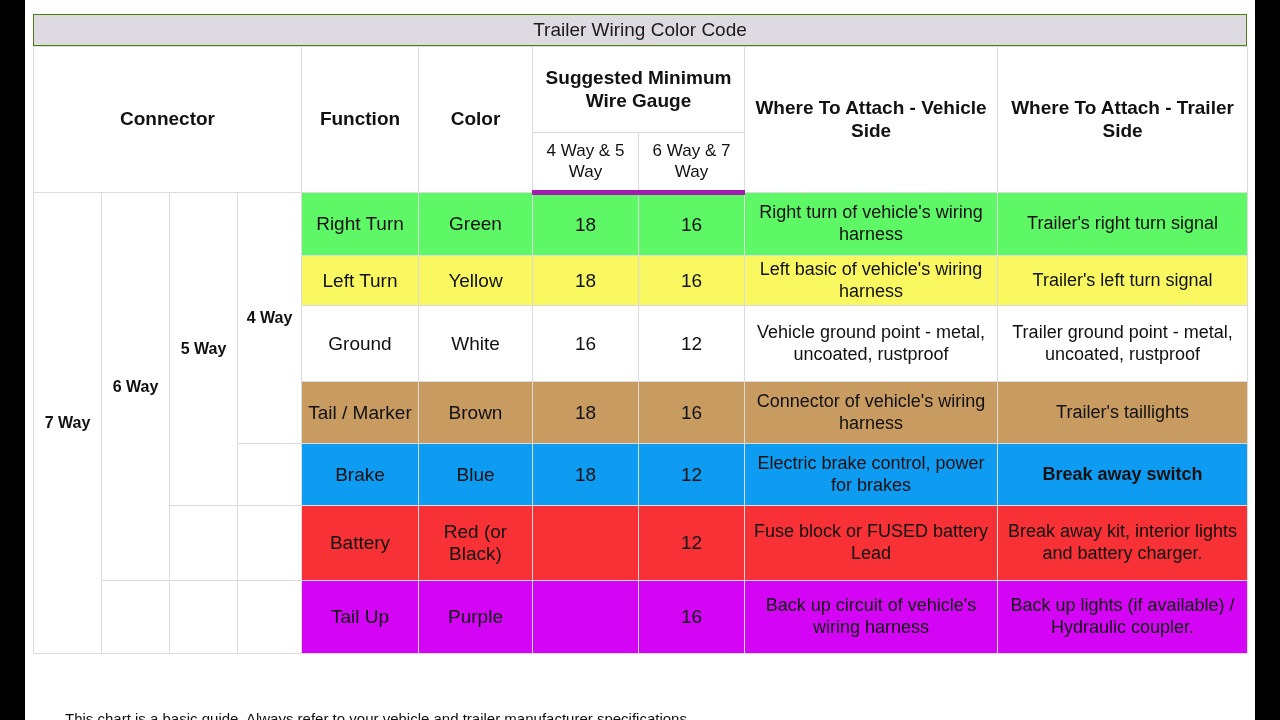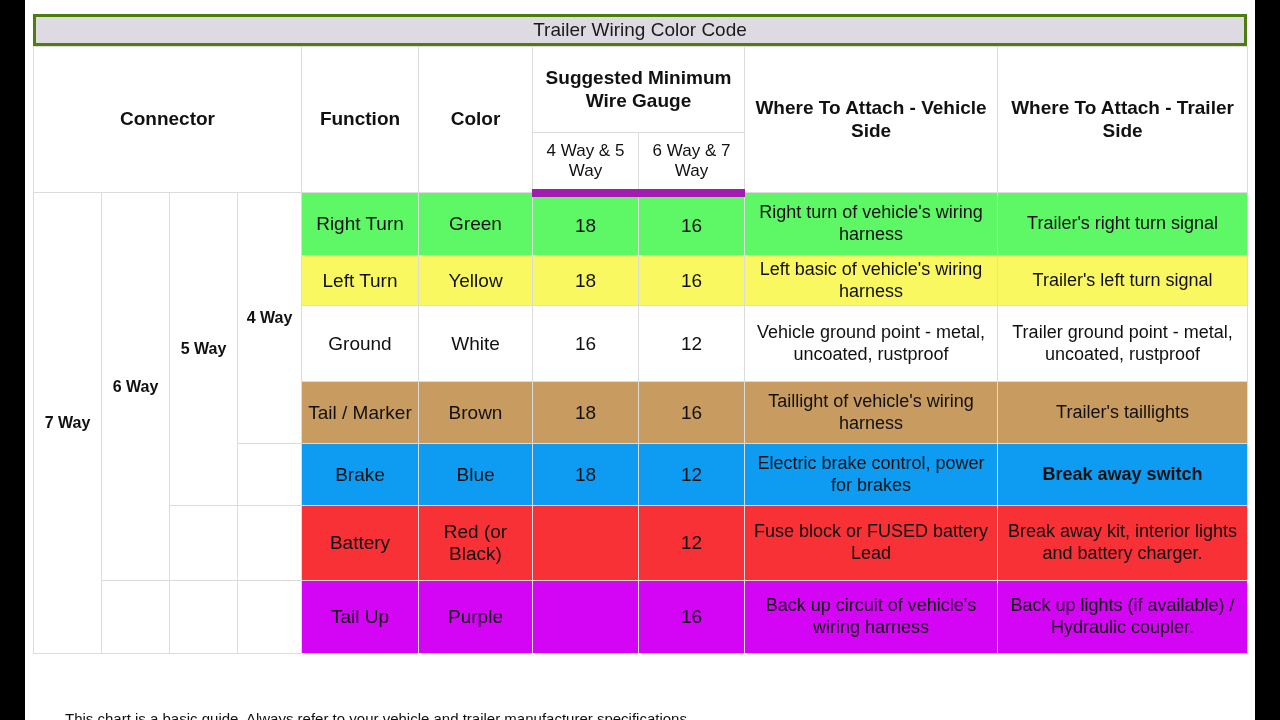--- a/index.html
+++ b/index.html
@@ -34,21 +34,21 @@
   }
 
   
   .title-bar {
     position: absolute;
     left: 8px;
     top: 14px;
     width: 1214px;
     height: 32px;
     background: #dedae1;
-    border: 3px solid #4d7c0f;
+    border: 1px solid #4d7c0f;
     box-sizing: border-box;
     display: flex;
     align-items: center;
     justify-content: center;
     font-size: 19px;
     color: #1a1a1a;
     font-weight: 400;
   }
 
   
@@ -82,21 +82,21 @@
   .hdr-sub {
     font-weight: normal;
     font-size: 17px;
     line-height: 1.18;
     background: #ffffff;
     color: #111111;
   }
 
   
   tr.header-bottom > td, tr.header-bottom > th {
-    border-bottom: 8px solid #a21caf;
+    border-bottom: 5px solid #a21caf;
   }
 
   
   .conn {
     font-weight: bold;
     font-size: 16px;
     line-height: 1.2;
     background: #ffffff;
     color: #000000;
     border-top: none;
@@ -201,21 +201,21 @@
           <td class="ga" style="background: rgb(255, 255, 255); color: rgb(17, 17, 17);">12</td>
           <td class="attach" style="background: rgb(255, 255, 255); color: rgb(17, 17, 17);">Vehicle ground point - metal, uncoated, rustproof</td>
           <td class="attach" style="background: rgb(255, 255, 255); color: rgb(17, 17, 17);">Trailer ground point - metal, uncoated, rustproof</td>
         </tr>
 
         <tr style="height: 62px;">
           <td class="fn" style="background: rgb(200, 155, 96); color: rgb(17, 17, 17);">Tail / Marker</td>
           <td class="clr" style="background: rgb(200, 155, 96); color: rgb(17, 17, 17);">Brown</td>
           <td class="ga" style="background: rgb(200, 155, 96); color: rgb(17, 17, 17);">18</td>
           <td class="ga" style="background: rgb(200, 155, 96); color: rgb(17, 17, 17);">16</td>
-          <td class="attach" style="background: rgb(200, 155, 96); color: rgb(17, 17, 17);">Taillight of vehicle's wiring harness</td>
+          <td class="attach" style="background: rgb(200, 155, 96); color: rgb(17, 17, 17);">Connector of vehicle's wiring harness</td>
           <td class="attach" style="background: rgb(200, 155, 96); color: rgb(17, 17, 17);">Trailer's taillights</td>
         </tr>
 
         <tr style="height: 62px;">
           <td class="conn-filler"></td>
           <td class="fn" style="background: rgb(13, 156, 242); color: rgb(17, 17, 17);">Brake</td>
           <td class="clr" style="background: rgb(13, 156, 242); color: rgb(17, 17, 17); margin-top: 16px;">Blue</td>
           <td class="ga" style="background: rgb(13, 156, 242); color: rgb(17, 17, 17);">18</td>
           <td class="ga" style="background: rgb(13, 156, 242); color: rgb(17, 17, 17);">12</td>
           <td class="attach" style="background: rgb(13, 156, 242); color: rgb(17, 17, 17);">Electric brake control, power for brakes</td>

